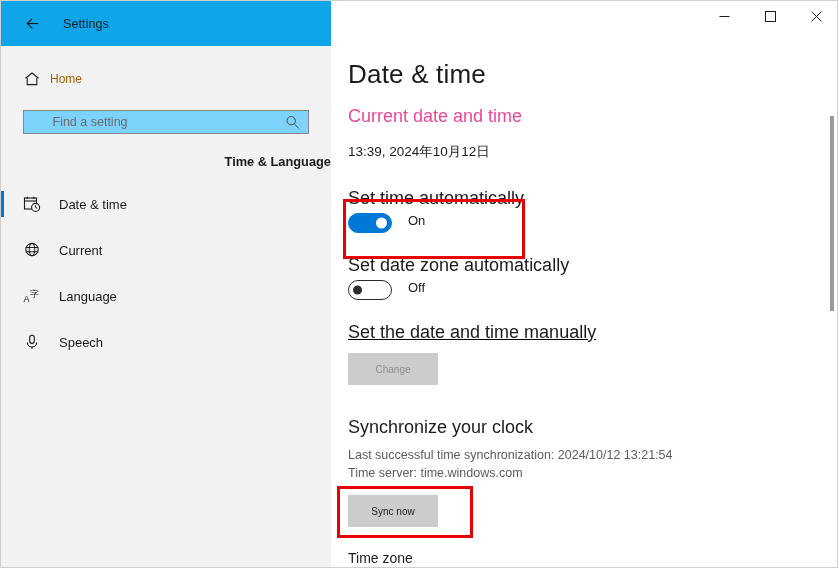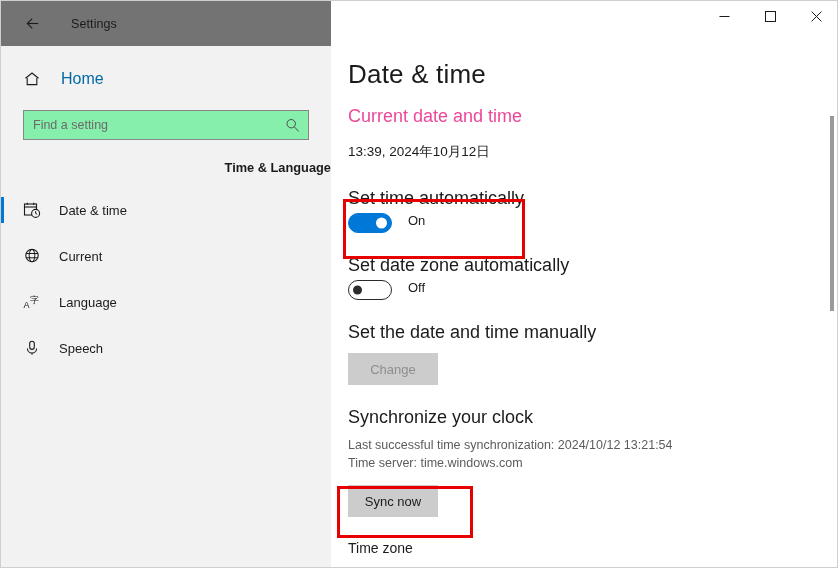--- a/index.html
+++ b/index.html
@@ -18,22 +18,22 @@
   }
 
   
   #titlebar {
     position: absolute; top: 0; left: 0;
     width: 838px; height: 45px;
     display: flex; align-items: flex-start;
   }
   #titlebar-left {
     width: 330px; height: 45px;
-    background: #737373;
-    display: flex; align-items: center; gap: 8px;
+    background: #0ea5e9;
+    display: flex; align-items: center;
   }
   #back-button {
     width: 42px; height: 32px;
     margin-left: 10px;
     display: flex; align-items: center; justify-content: center;
     color: #1b1b1b;
   }
   #app-title {
     font-size: 12.5px; color: #1b1b1b;
     margin-left: 10px; letter-spacing: .1px;
@@ -52,28 +52,28 @@
   #sidebar {
     position: absolute; top: 45px; left: 0;
     width: 330px; height: 523px;
     background: #f2f2f2;
   }
   #home-row {
     display: flex; align-items: center;
     height: 34px; margin-top: 16px; padding-left: 22px;
   }
   #home-row .nav-ico { width: 26px; color: #1b1b1b; display:flex; }
-  #home-label { font-size: 16px; color: #0369a1; margin-left: 12px; }
+  #home-label { font-size: 12px; color: #a16207; margin-left: 1px; }
 
   #search-wrap { padding: 14px 22px 0 22px; }
   #search-box {
     position: relative;
-    height: 30px; background: #86efac;
+    height: 24px; background: #7dd3fc;
     border: 1px solid #868686;
-    display: flex; align-items: center;
+    display: flex; align-items: center; justify-content: center;
   }
   #search-input {
     border: 0; outline: 0; background: transparent;
     font-family: "Liberation Sans", sans-serif;
     font-size: 12.5px; color: #5a5a5a;
     padding-left: 9px; width: 245px; height: 26px;
   }
   #search-input::placeholder { color: #6b6b6b; opacity: 1; }
   #search-icon {
     position: absolute; right: 8px; top: 50%;
@@ -156,21 +156,21 @@
   }
   .toggle-state {
     font-size: 13px; color: #1b1b1b; margin-left: 16px;
   }
 
   
   .gray-button {
     height: 32px; min-width: 90px;
     border: 0; background: #cccccc;
     font-family: "Liberation Sans", sans-serif;
-    font-size: 13px; color: #1b1b1b;
+    font-size: 10px; color: #1b1b1b;
     padding: 0 16px;
   }
   .gray-button.disabled { color: #8e8e8e; }
 
   .sync-info {
     font-size: 12.5px; color: #5c5c5c;
     padding-left: 17px; line-height: 18px;
   }
 
   
@@ -328,28 +328,28 @@
     <div style="margin-top:22px;">
       <div class="setting-label">Set date zone automatically</div>
       <div class="toggle-row">
         <div class="toggle off">
           <span class="knob"></span>
         </div>
         <span class="toggle-state">Off</span>
       </div>
     </div>
 
-    <div style="margin-top:22px;">
+    <div style="margin-top:22px;text-decoration:underline;">
       <div class="setting-label">Set the date and time manually</div>
       <div style="padding-left:17px; margin-top:10px;">
         <button class="gray-button disabled" disabled="">Change</button>
       </div>
     </div>
 
-    <div style="margin-top:22px;">
+    <div style="margin-top:32px;">
       <div class="setting-label">Synchronize your clock</div>
       <div class="sync-info" style="margin-top:8px;">Last successful time synchronization: 2024/10/12 13:21:54</div>
       <div class="sync-info">Time server: time.windows.com</div>
       <div style="padding-left:17px; margin-top:13px;">
         <button class="gray-button">Sync now</button>
       </div>
     </div>
 
     <div class="setting-label" style="margin-top:23px; font-size:14px;">Time zone</div>
 

